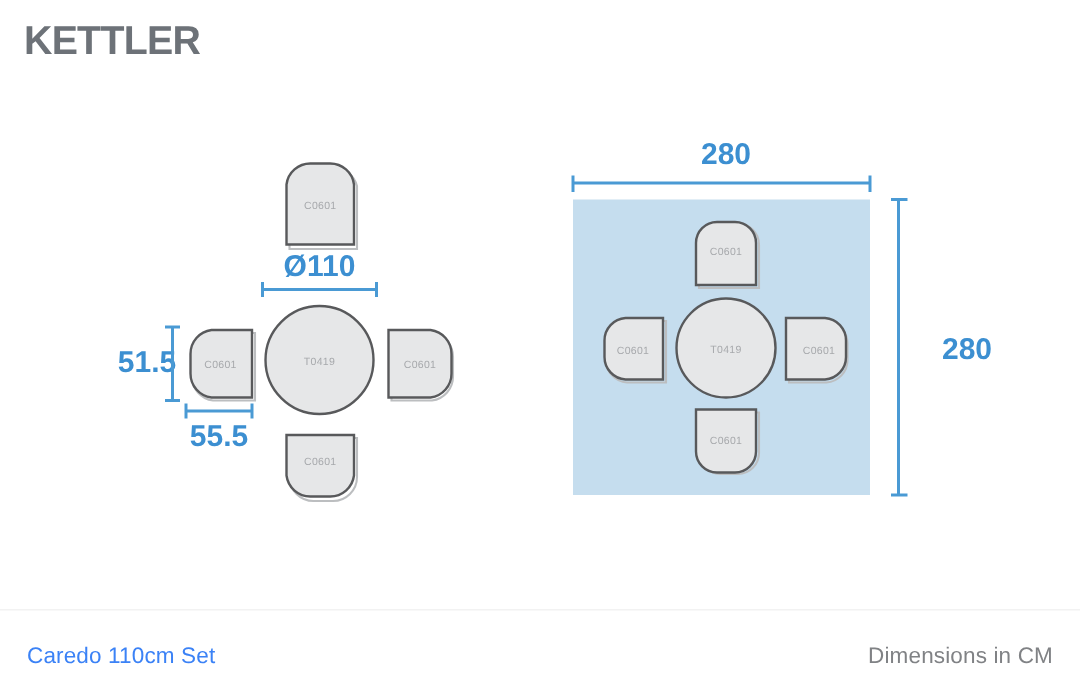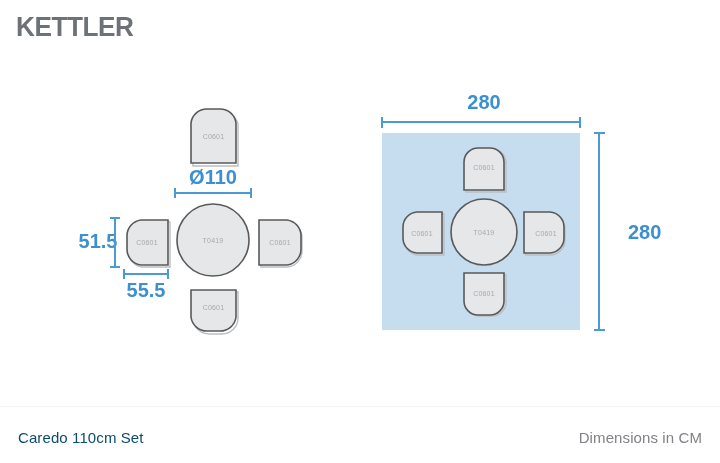--- a/index.html
+++ b/index.html
@@ -54,21 +54,21 @@
     top: 0;
     width: 720px;
     height: 1px;
     background: #f2f2f2;
   }
   #footer-left-label {
     position: absolute;
     left: 18px;
     top: 23px;
     font-size: 15px;
-    color: #0c4a6e;
+    color: #3b82f6;
     letter-spacing: 0.1px;
     white-space: nowrap;
   }
   #footer-right-label {
     position: absolute;
     right: 18px;
     top: 23px;
     font-size: 15px;
     color: #808285;
     letter-spacing: 0.1px;

